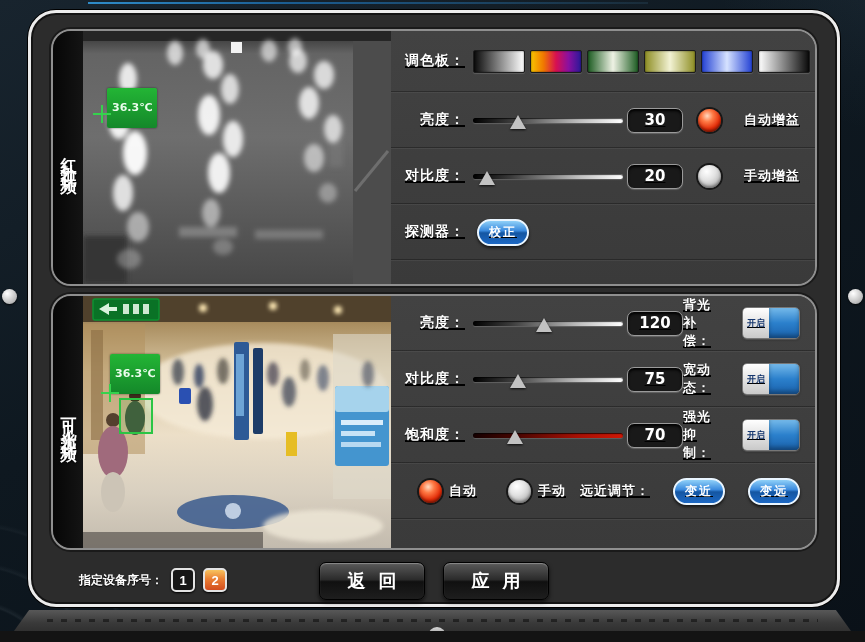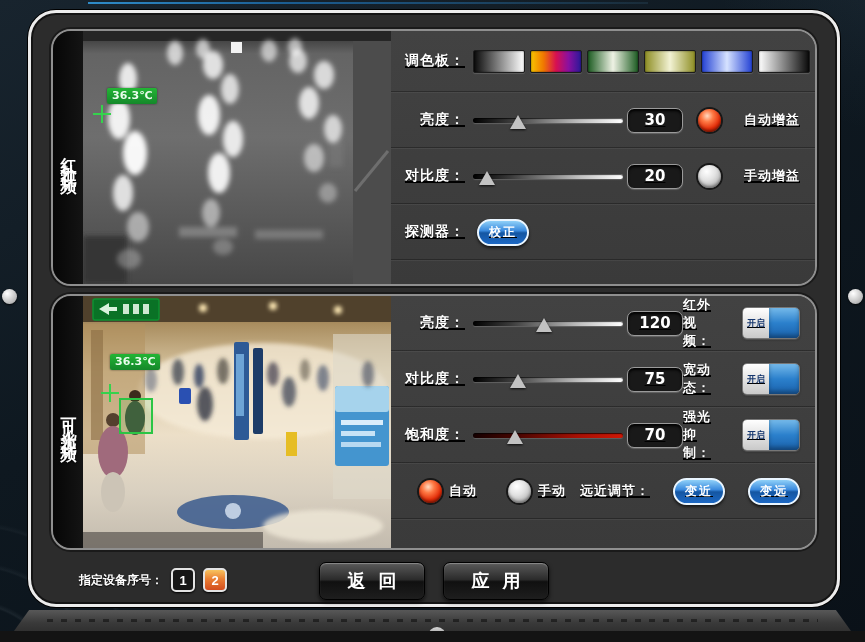--- a/index.html
+++ b/index.html
@@ -45,21 +45,21 @@
     align-items:center; justify-content:center; flex:none; }
   .v-title { writing-mode:vertical-rl; text-orientation:upright; color:#fff;
     font-size:16px; font-weight:bold; letter-spacing:7px; text-shadow:0 1px 2px #000; }
 
   .cam { position:relative; width:308px; flex:none; overflow:hidden; }
   .cam.thermal { background:linear-gradient(180deg,#2e2e2e 0%,#646464 9%,#6e6e6e 42%,#5a5a5a 72%,#474747 100%); }
   .cam.visible-light { background:linear-gradient(180deg,#4e3f2b 0%,#a98d5f 11%,#d9c7a3 30%,#ecdfc8 55%,#d9d0c0 78%,#c3bbae 100%); }
   .cam svg { position:absolute; inset:0; }
 
   .temp-label { position:absolute; background:linear-gradient(#23b535,#14882a); color:#eafcec;
-    font-size:11px; font-weight:bold; padding:1px 5px; border-radius:2px; line-height:14px;
+    font-size:11px; font-weight:bold; padding:13px 5px; border-radius:2px; line-height:14px;
     box-shadow:0 0 2px rgba(0,0,0,.6); z-index:4; }
   .crosshair { position:absolute; width:18px; height:18px; z-index:4; }
   .crosshair::before { content:""; position:absolute; left:8px; top:0; width:2px; height:18px; background:#35d24d; }
   .crosshair::after  { content:""; position:absolute; top:8px; left:0; width:18px; height:2px; background:#35d24d; }
   .det-box { position:absolute; border:2px solid #2bc544; z-index:3; background:rgba(40,200,70,.12); }
 
   
   .controls { flex:1; display:flex; flex-direction:column; background:linear-gradient(180deg,#424242,#3a3a3a);text-decoration:underline; }
   .row { display:flex; align-items:center; padding-left:10px; height:54px; flex:none; }
   .row.palette-row { height:60px; }
@@ -299,21 +299,21 @@
 
       <div class="controls">
         <div class="row">
           <span class="lbl">亮度：</span>
           <div class="slider">
             <div class="track"></div>
             <div class="thumb" style="left: 47%;"></div>
           </div>
           <div class="val-box">120</div>
           <div class="right-group">
-            <span class="radio-lbl">红外视频：</span>
+            <span class="radio-lbl">背光补偿：</span>
             <div class="toggle">
               <span class="t-lab">开启</span>
               <span class="t-knob"></span>
             </div>
           </div>
         </div>
         <div class="hdiv"></div>
 
         <div class="row">
           <span class="lbl">对比度：</span>

